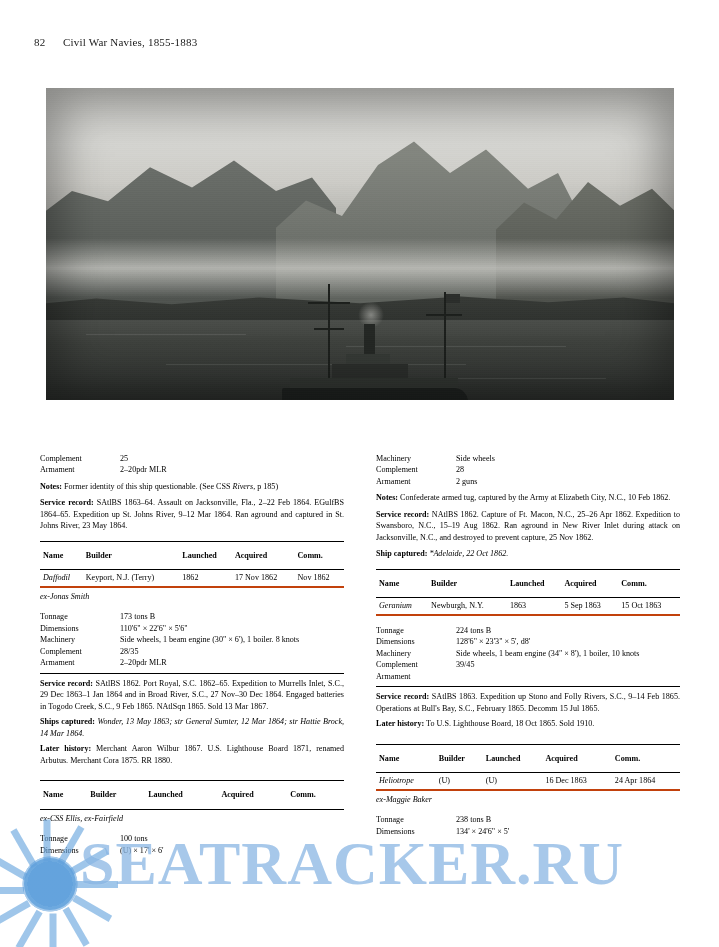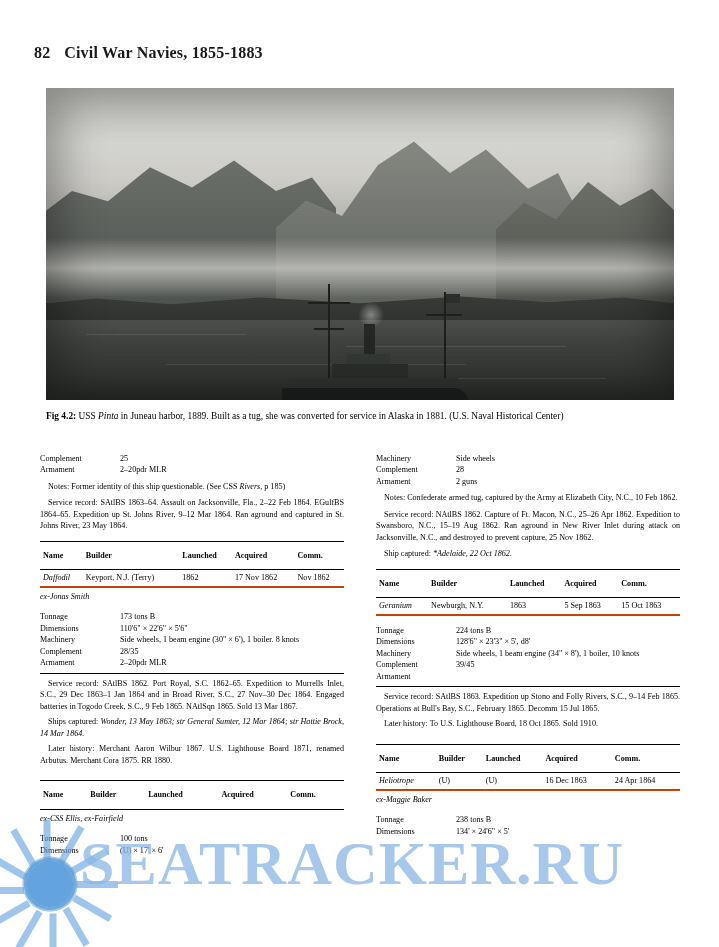--- a/index.html
+++ b/index.html
@@ -2,23 +2,22 @@
 <html><head>
 <meta charset="utf-8">
 <style>
   html,body{margin:0;padding:0;background:#8d8d8d;}
   body{font-family:"Liberation Serif", serif;}
   .page{
     position:relative;width:719px;height:947px;background:#ffffff;
     overflow:hidden;
   }
   .head{
-    position:absolute;left:34px;top:44px;font-size:16px;color:#1a1a1a;
+    position:absolute;left:34px;top:36px;font-size:11px;color:#1a1a1a;
     letter-spacing:.2px;
-    font-weight:bold;
   }
   .head .pageno{display:inline-block;width:26px;}
   .figure{
     position:absolute;left:46px;top:88px;width:628px;height:312px;
     background:#111;overflow:hidden;
   }
   .fig-sky{position:absolute;inset:0;background:linear-gradient(#cfcfcb 0%,#d6d6d2 18%,#cdccc7 30%,#b9b9b4 40%,#a9a9a4 46%);}
   .mtn{position:absolute;background:#5b5f5c;}
   .mtn1{left:-10px;top:52px;width:300px;height:170px;
     background:linear-gradient(#6f736e,#4d514d);
@@ -64,21 +63,21 @@
   .cols{position:absolute;left:34px;top:444px;width:652px;height:460px;}
   .col{position:absolute;top:0;width:304px;font-size:8.1px;color:#000;line-height:1.42;}
   .colL{left:6px;}
   .colR{left:342px;}
 
   .kv{display:flex;margin:0;}
   .kv .k{width:92px;flex:0 0 92px;}
   .kv .v{flex:1 1 auto;}
   .para{margin:5px 0 0 0;text-align:justify;text-indent:0;}
   .para.tight{margin-top:4px;}
-  .para b{font-weight:normal;margin-left:8px;}
+  .para b{font-weight:bold;}
   .para i{font-style:italic;}
 
   table.ship{
     border-collapse:collapse;width:100%;margin-top:9px;font-size:8.1px;
   }
   table.ship th{
     font-weight:bold;text-align:left;border-top:1px solid #000;border-bottom:1px solid #000;
     padding:8px 3px;white-space:nowrap;
   }
   table.ship td{padding:2px 3px;vertical-align:top;}
@@ -142,23 +141,20 @@
     <div class="funnel"></div>
     <div class="ship-cabin2"></div>
     <div class="ship-cabin"></div>
     <div class="ship-deck"></div>
     <div class="ship-hull"></div>
 
     <div class="grain"></div>
     <div class="vign"></div>
   </div>
 
-  <div class="caption">
-    <b>Fig 4.2:</b><span> USS </span><i>Pinta</i><span> in Juneau harbor, 1889. Built as a tug, she was converted for service in Alaska in 1881. (U.S. Naval Historical Center)</span>
-  </div>
 
   <div class="cols">
 
     <div class="col colL">
 
       <div class="specs">
         <div class="kv">
             <span class="k">Complement</span>
             <span class="v">25</span>
           </div>

